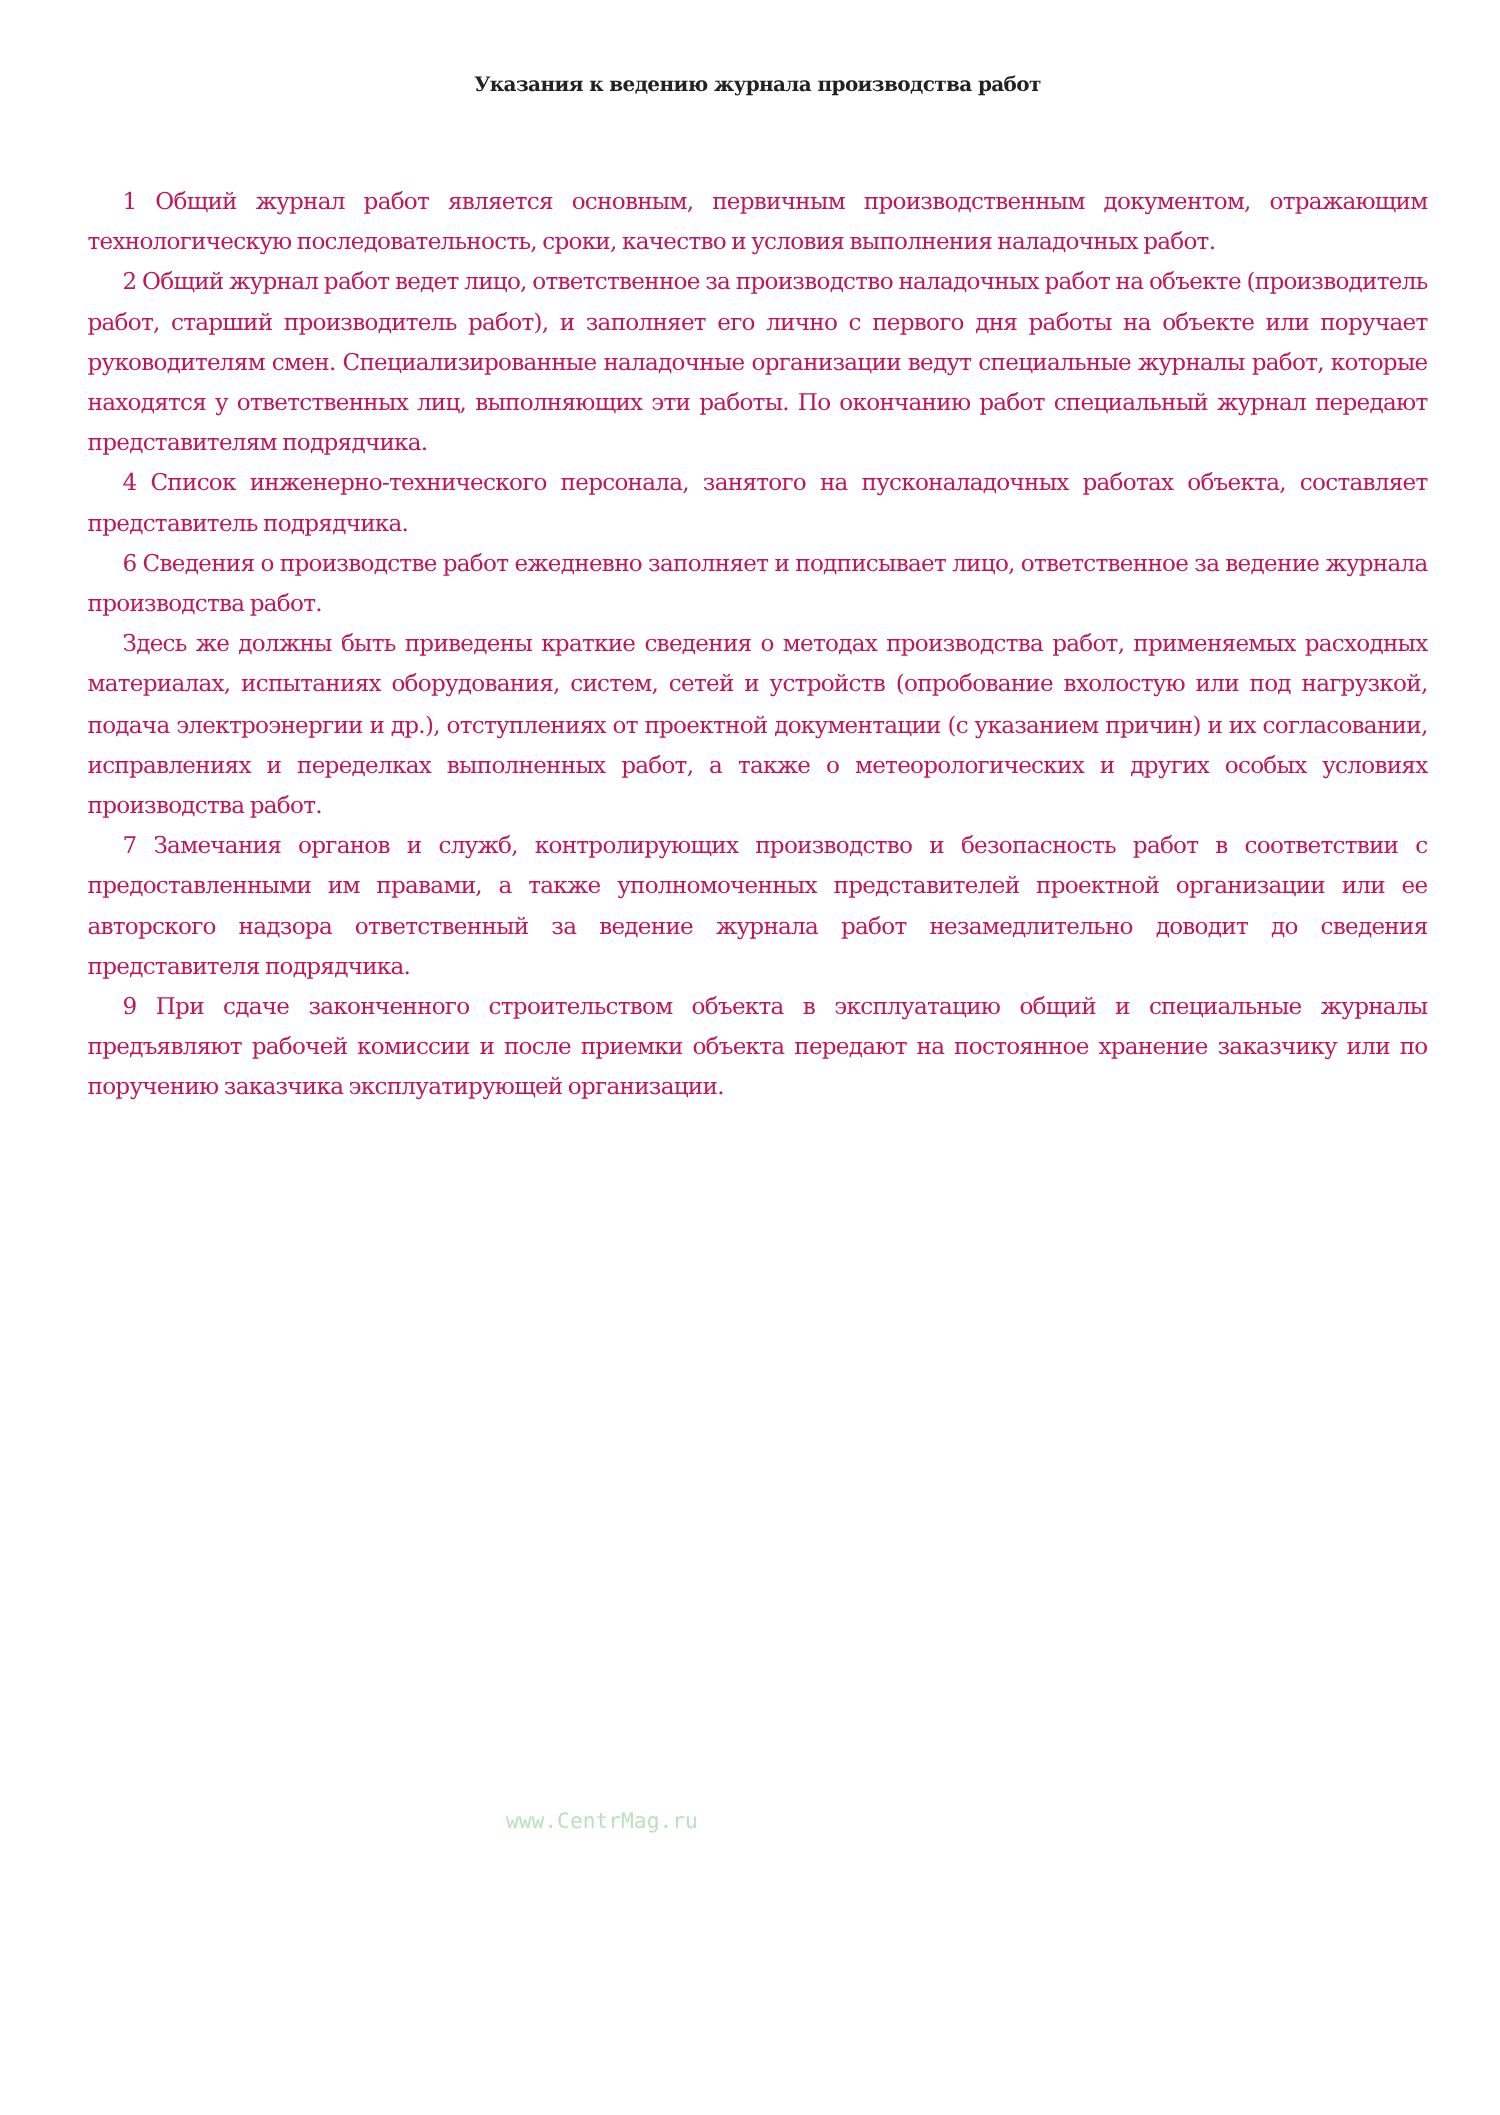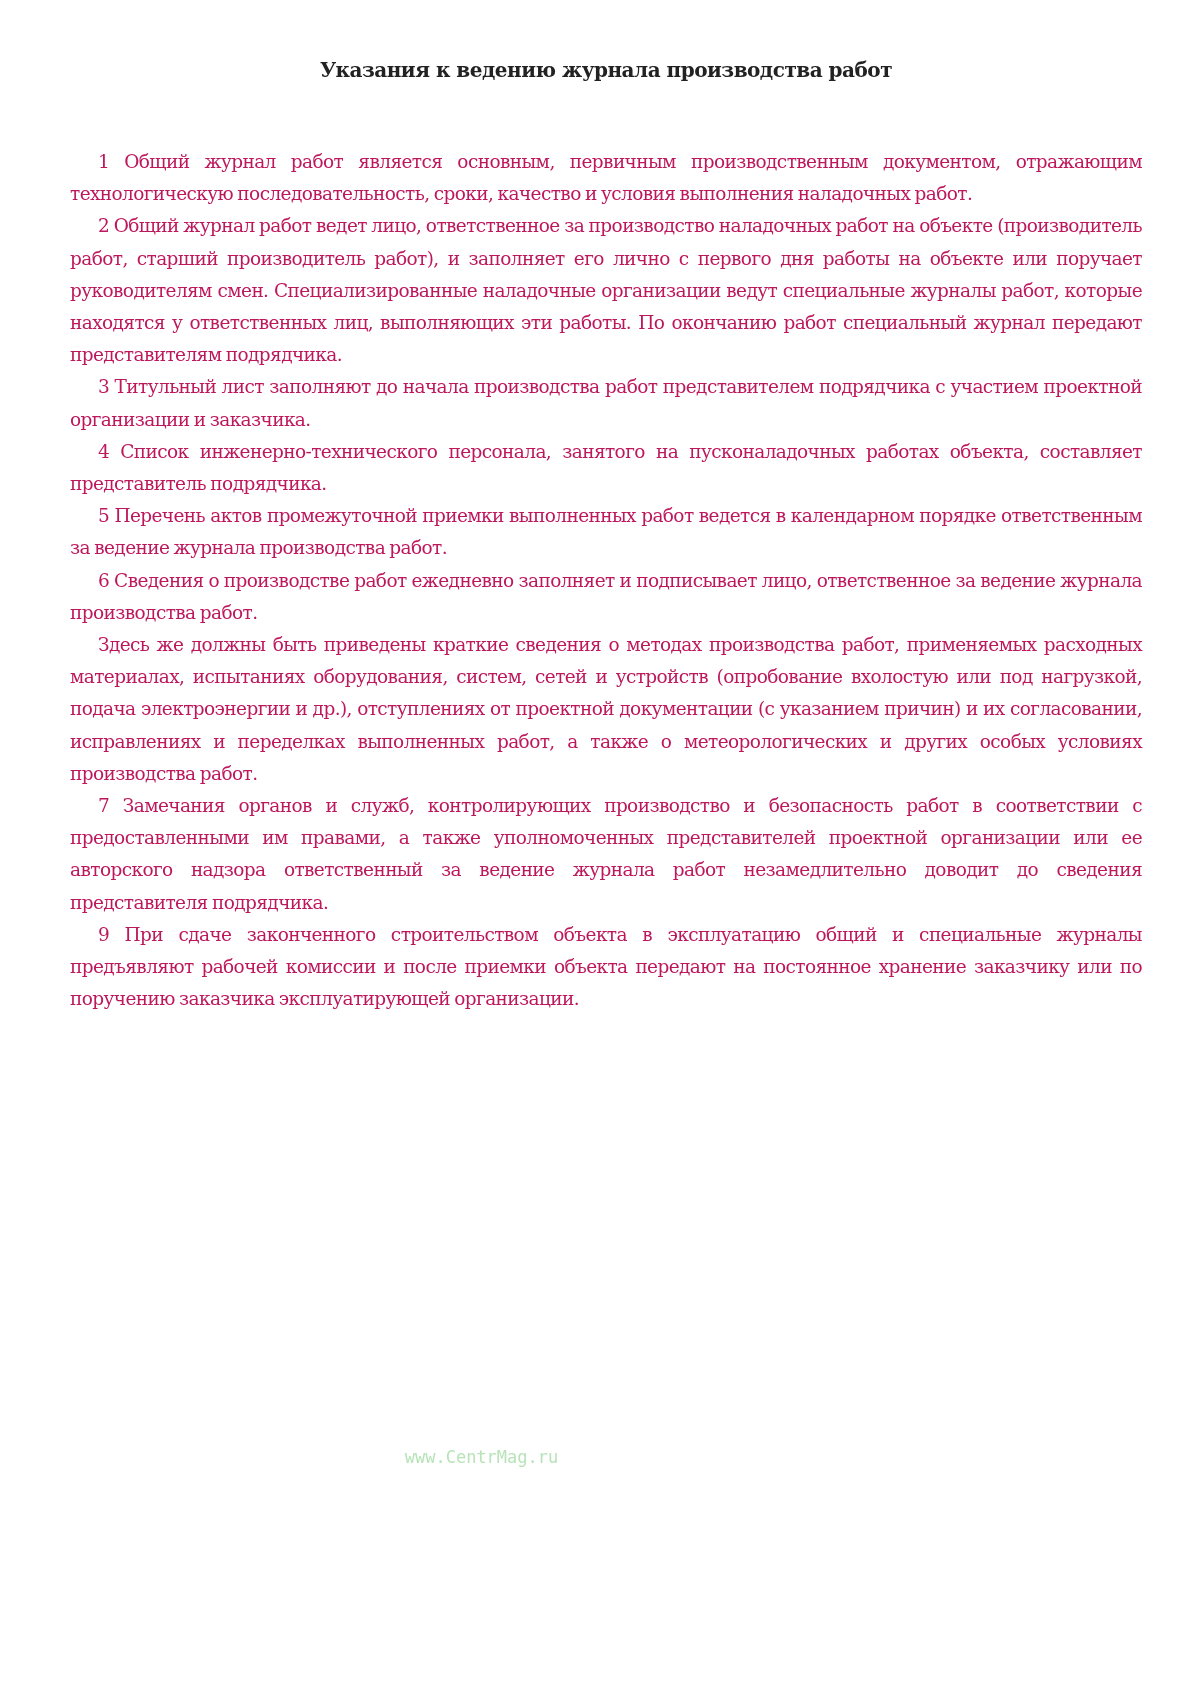--- a/index.html
+++ b/index.html
@@ -1,42 +1,40 @@
 <!DOCTYPE html>
 <html><head>
 <meta charset="utf-8">
 <style>
   html, body { margin: 0; padding: 0; background: #ffffff; }
   body { width: 1200px; height: 1692px; position: relative; overflow: hidden; }
   .page { position: absolute; left: 70px; top: 0; width: 1072px; color: #2b2b2b; }
   .title {
     position: absolute; top: 58px; left: 0; width: 1072px;
     text-align: center; font-family: "DejaVu Serif", serif; font-weight: bold;
-    font-size: 20px; letter-spacing: -0.5px; color: #222;
+    font-size: 16px; letter-spacing: -0.5px; color: #222;
   }
   .body { position: absolute; top: 146px; left: 0; width: 1072px;
     font-family: "DejaVu Serif", serif; font-size: 18.5px; line-height: 32.2px;
     text-align: justify; letter-spacing: -0.6px; word-spacing: -1px; color: #be185d; }
   .body p { margin: 0; text-indent: 28px; }
   .watermark {
     position: absolute; top: 1447px; left: 0; width: 963px; text-align: center;
     font-family: "DejaVu Sans Mono", monospace; font-size: 17px; color: #b8e3b8;
   }
 </style>
 </head>
 <body>
 
 <div class="page">
   <div class="title">Указания к ведению журнала производства работ</div>
   <div class="body">
     <p>1 Общий журнал работ является основным, первичным производственным документом, отражающим технологическую последовательность, сроки, качество и условия выполнения наладочных работ.</p>
     <p>2 Общий журнал работ ведет лицо, ответственное за производство наладочных работ на объекте (производитель работ, старший производитель работ), и заполняет его лично с первого дня работы на объекте или поручает руководителям смен. Специализированные наладочные организации ведут специальные журналы работ, которые находятся у ответственных лиц, выполняющих эти работы. По окончанию работ специальный журнал передают представителям подрядчика.</p>
-    <p>3 Титульный лист заполняют до начала производства работ представителем подрядчика с участием проектной организации и заказчика.</p>
     <p>4 Список инженерно-технического персонала, занятого на пусконаладочных работах объекта, составляет представитель подрядчика.</p>
-    <p>5 Перечень актов промежуточной приемки выполненных работ ведется в календарном порядке ответственным за ведение журнала производства работ.</p>
     <p>6 Сведения о производстве работ ежедневно заполняет и подписывает лицо, ответственное за ведение журнала производства работ.</p>
     <p>Здесь же должны быть приведены краткие сведения о методах производства работ, применяемых расходных материалах, испытаниях оборудования, систем, сетей и устройств (опробование вхолостую или под нагрузкой, подача электроэнергии и др.), отступлениях от проектной документации (с указанием причин) и их согласовании, исправлениях и переделках выполненных работ, а также о метеорологических и других особых условиях производства работ.</p>
     <p>7 Замечания органов и служб, контролирующих производство и безопасность работ в соответствии с предоставленными им правами, а также уполномоченных представителей проектной организации или ее авторского надзора ответственный за ведение журнала работ незамедлительно доводит до сведения представителя подрядчика.</p>
     <p>9 При сдаче законченного строительством объекта в эксплуатацию общий и специальные журналы предъявляют рабочей комиссии и после приемки объекта передают на постоянное хранение заказчику или по поручению заказчика эксплуатирующей организации.</p>
   </div>
 </div>
 
 <div class="watermark">www.CentrMag.ru</div>
 
 </body></html>

